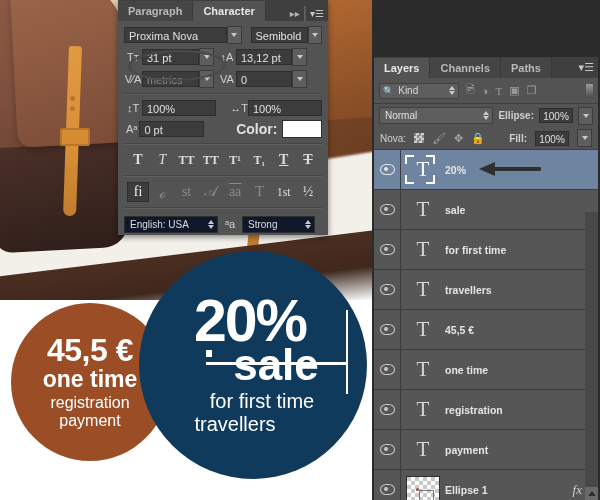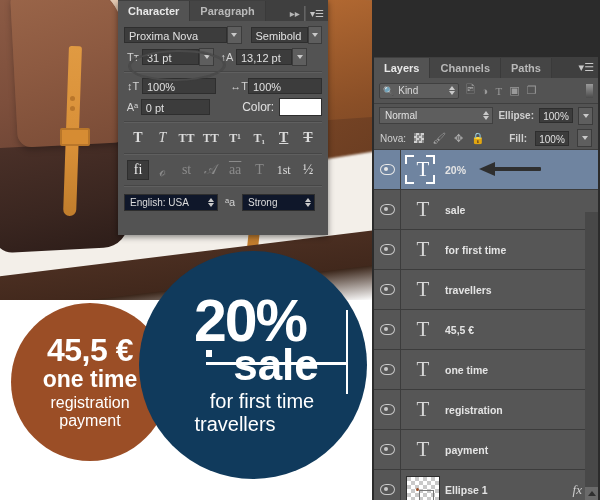--- a/index.html
+++ b/index.html
@@ -211,22 +211,22 @@
         <div class="tb-vline"></div>
       </div>
       <div class="bb-sale">sale</div>
       <div class="bb-l3">for first time</div>
       <div class="bb-l4">travellers</div>
     </div>
   </div>
 
   <div id="character-panel" class="panel">
     <div class="tabbar">
+      <div class="tab">Paragraph</div>
       <div class="tab active">Character</div>
-      <div class="tab">Paragraph</div>
       <div class="tabspacer"></div>
       <div class="tab-menu">
         <span style="color:#b6b6b6;font-size:10px;">▸▸</span>
         <span style="color:#6c6c6c;">|</span>
         <span style="color:#c3c3c3;font-size:10px;">▾☰</span>
       </div>
     </div>
 
     <div class="cp-body">
 
@@ -239,33 +239,41 @@
 
       <div class="row">
         <span class="ico">Tᴛ</span>
         <div class="fld" style="width:57px;">31 pt</div>
         <div class="drop"></div>
         <span class="ico" style="margin-left:4px;">↕A</span>
         <div class="fld" style="width:56px;">13,12 pt</div>
         <div class="drop"></div>
       </div>
 
+      <div class="row">
+        <span class="ico">V⁄A</span>
+        <div class="fld dim" style="width:57px;">metrics</div>
+        <div class="drop"></div>
+        <span class="ico" style="margin-left:4px;">VA</span>
+        <div class="fld" style="width:56px;">0</div>
+        <div class="drop"></div>
+      </div>
       <div class="sep"></div>
 
       <div class="row">
         <span class="ico">↕T</span>
         <div class="fld" style="width:74px;">100%</div>
         <span class="ico" style="margin-left:14px;">↔T</span>
         <div class="fld" style="width:74px;">100%</div>
       </div>
 
       <div class="row">
         <span class="ico">Aᵃ</span>
         <div class="fld" style="width:74px;">0 pt</div>
-        <span style="font-size:12px;color:#e0e0e0;margin-left:32px;margin-right:5px;font-weight:normal;">Color:</span>
+        <span style="font-size:14px;color:#e0e0e0;margin-left:32px;margin-right:5px;font-weight:bold;">Color:</span>
         <div class="colorsw"></div>
       </div>
       <div class="sep"></div>
 
       <div class="styrow">
         <div class="sbtn">T</div>
         <div class="sbtn" style="font-style:italic;font-weight:normal;">T</div>
         <div class="sbtn" style="font-size:12px;">TT</div>
         <div class="sbtn" style="font-size:12px;">TT</div>
         <div class="sbtn" style="font-size:12px;">T¹</div>

